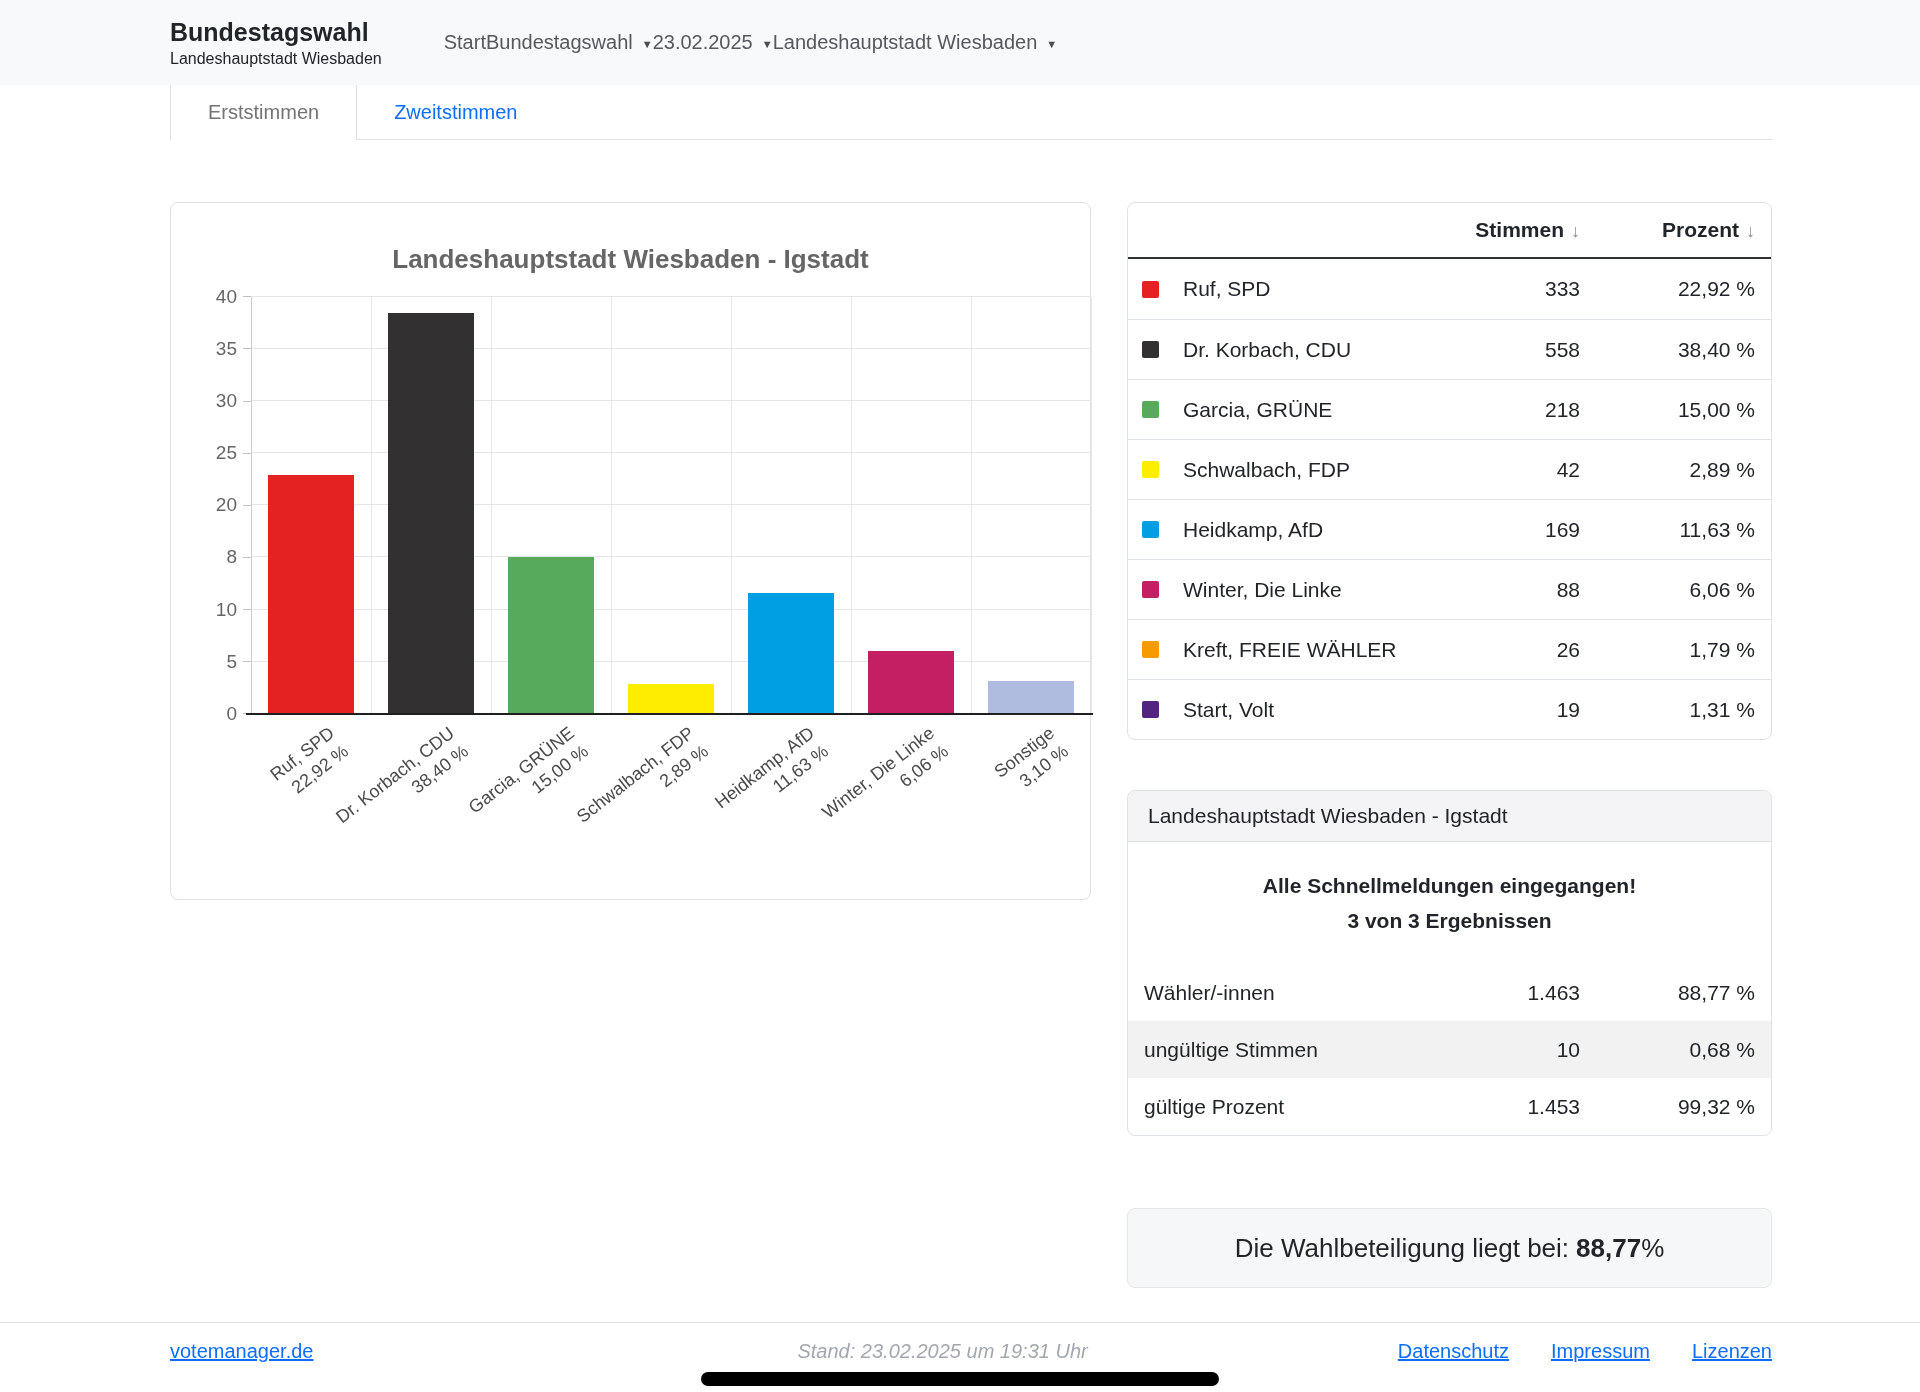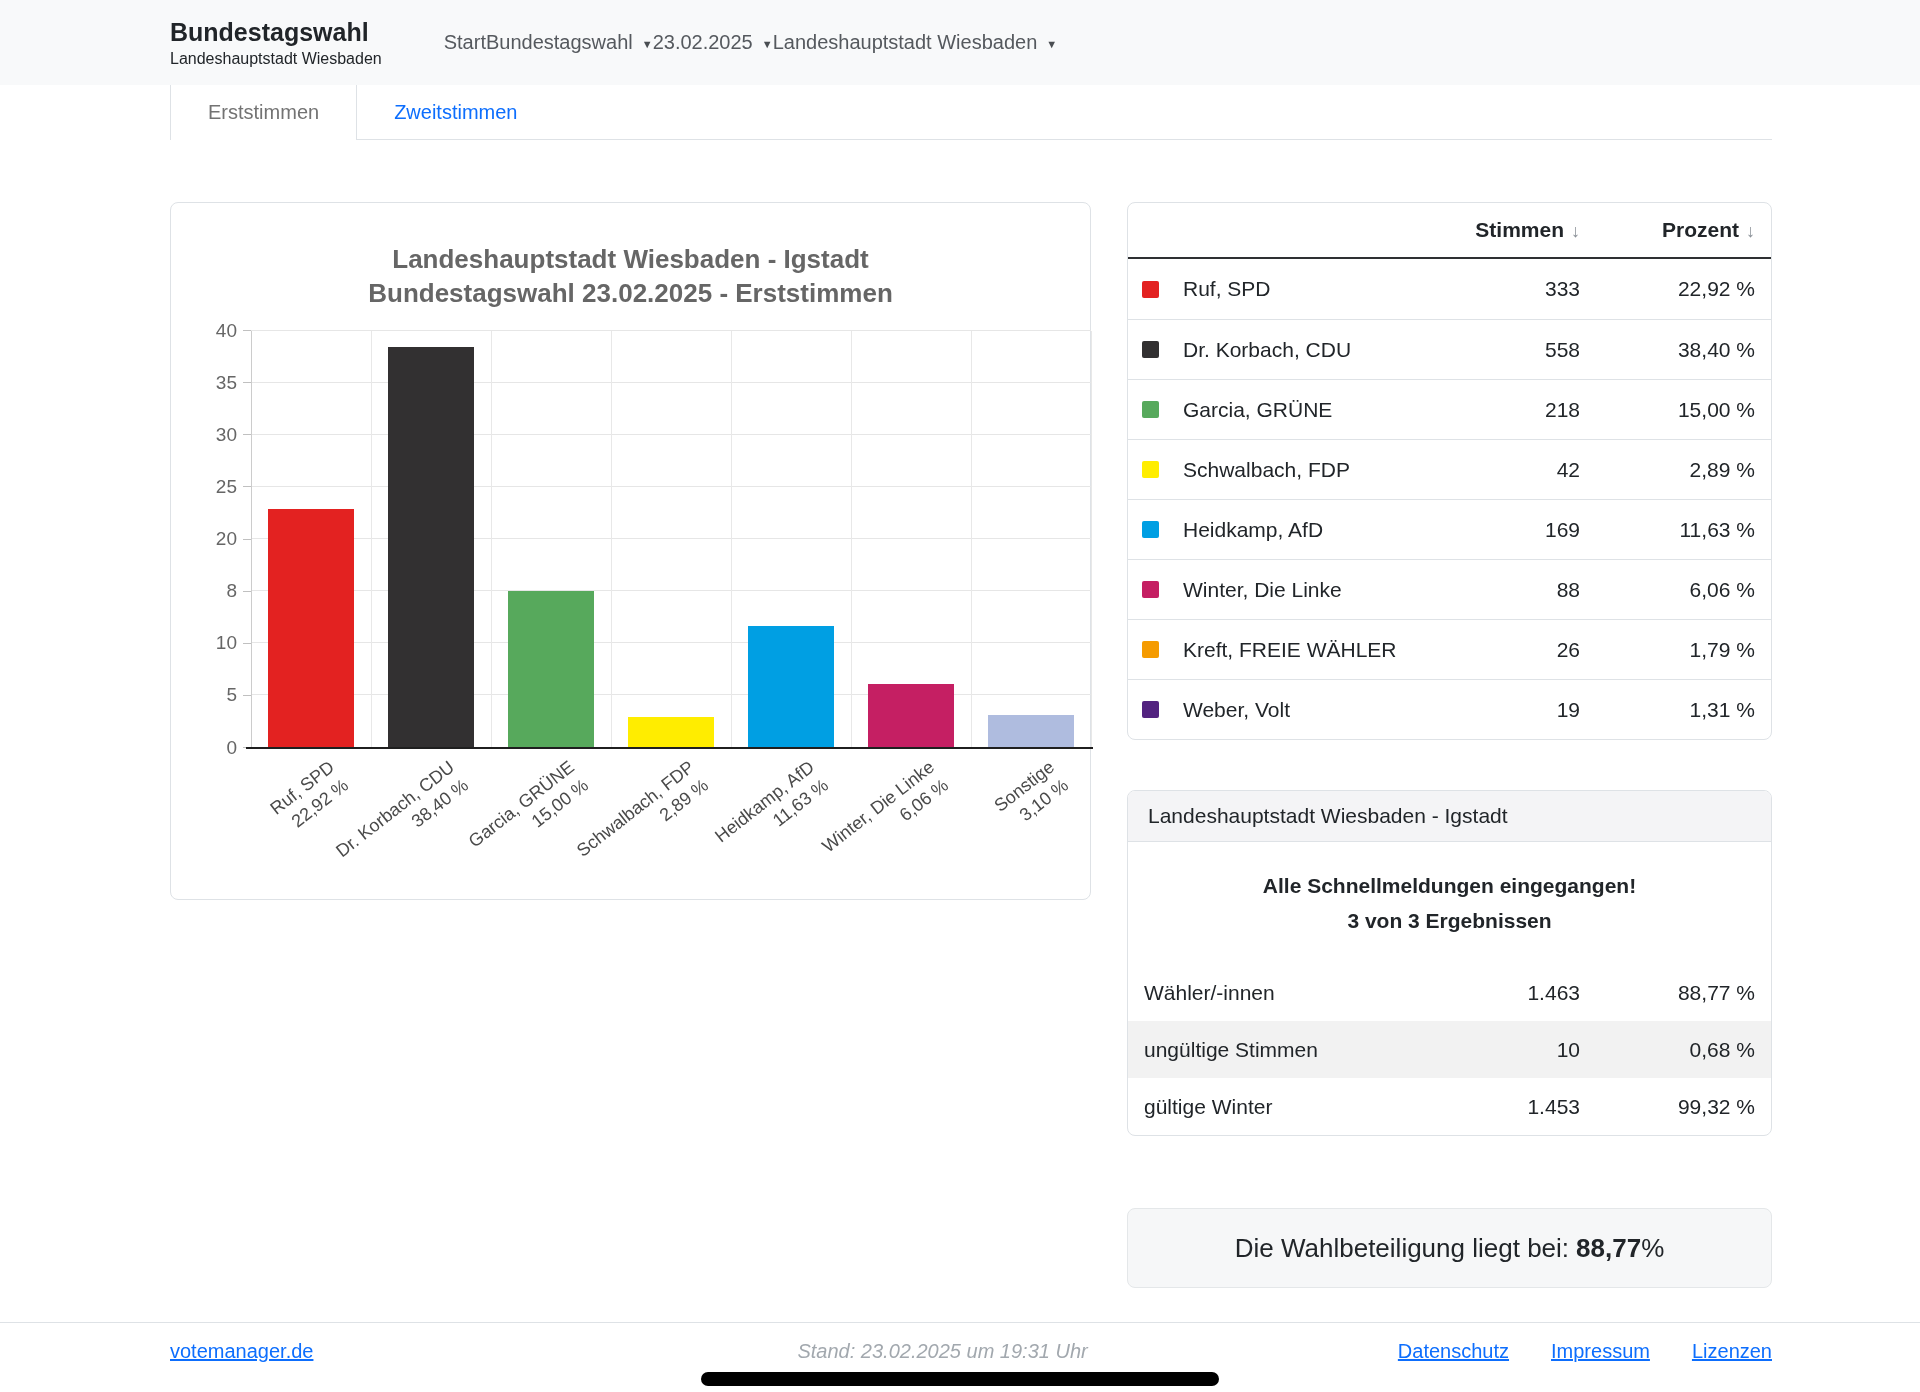--- a/index.html
+++ b/index.html
@@ -107,21 +107,20 @@
 <div class="tabs" id="tab-bar">
     <div class="tab active">Erststimmen</div>
     <div class="tab link">Zweitstimmen</div>
   </div>
 
 <main class="main">
 
   <section class="chart-card">
     <div class="chart-title">
       <div>Landeshauptstadt Wiesbaden - Igstadt</div>
-      <div>Bundestagswahl 23.02.2025  - Erststimmen</div>
     </div>
     <div class="plot" id="plot">
         <div class="ytick-mark" style="bottom: calc(0% - 0.5px);"></div>
         <div class="ytick-label" style="bottom: 0%; transform: translateY(50%);">0</div>
         <div class="gl-h" style="bottom: 12.5%;"></div>
         <div class="ytick-mark" style="bottom: calc(12.5% - 0.5px);"></div>
         <div class="ytick-label" style="bottom: 12.5%; transform: translateY(50%);">5</div>
         <div class="gl-h" style="bottom: 25%;"></div>
         <div class="ytick-mark" style="bottom: calc(25% - 0.5px);"></div>
         <div class="ytick-label" style="bottom: 25%; transform: translateY(50%);">10</div>
@@ -256,21 +255,21 @@
             <div class="col-pct">6,06 %</div>
           </div>
           <div class="rt-row">
             <div class="swatch" style="background: rgb(245, 155, 0);"></div>
             <div class="rt-name">Kreft, FREIE WÄHLER</div>
             <div class="col-votes">26</div>
             <div class="col-pct">1,79 %</div>
           </div>
           <div class="rt-row">
             <div class="swatch" style="background: rgb(83, 35, 128);"></div>
-            <div class="rt-name">Weber, Volt</div>
+            <div class="rt-name">Start, Volt</div>
             <div class="col-votes">19</div>
             <div class="col-pct">1,31 %</div>
           </div>
         </div>
     </div>
 
     <div class="summary-card">
       <div class="sum-head">Landeshauptstadt Wiesbaden - Igstadt</div>
       <div class="sum-status">
         <div>Alle Schnellmeldungen eingegangen!</div>
@@ -281,21 +280,21 @@
             <div class="sum-label">Wähler/-innen</div>
             <div class="sum-value">1.463</div>
             <div class="sum-pct">88,77 %</div>
           </div>
           <div class="sum-row striped">
             <div class="sum-label">ungültige Stimmen</div>
             <div class="sum-value">10</div>
             <div class="sum-pct">0,68 %</div>
           </div>
           <div class="sum-row">
-            <div class="sum-label">gültige Winter</div>
+            <div class="sum-label">gültige Prozent</div>
             <div class="sum-value">1.453</div>
             <div class="sum-pct">99,32 %</div>
           </div>
         </div>
     </div>
 
     <div class="turnout-card">
       <span>Die Wahlbeteiligung liegt bei:</span>
       <b>88,77</b>
       <span> %</span>

